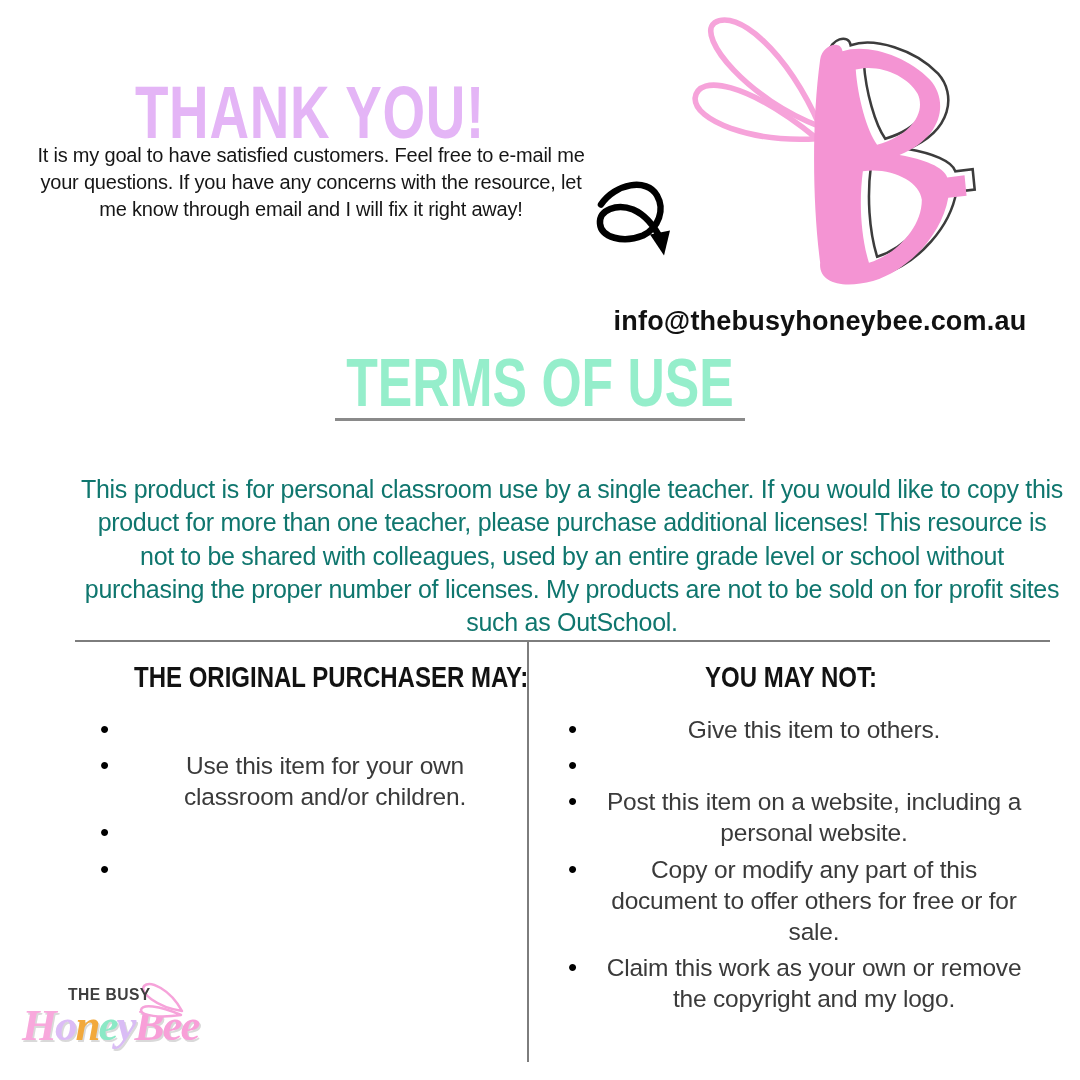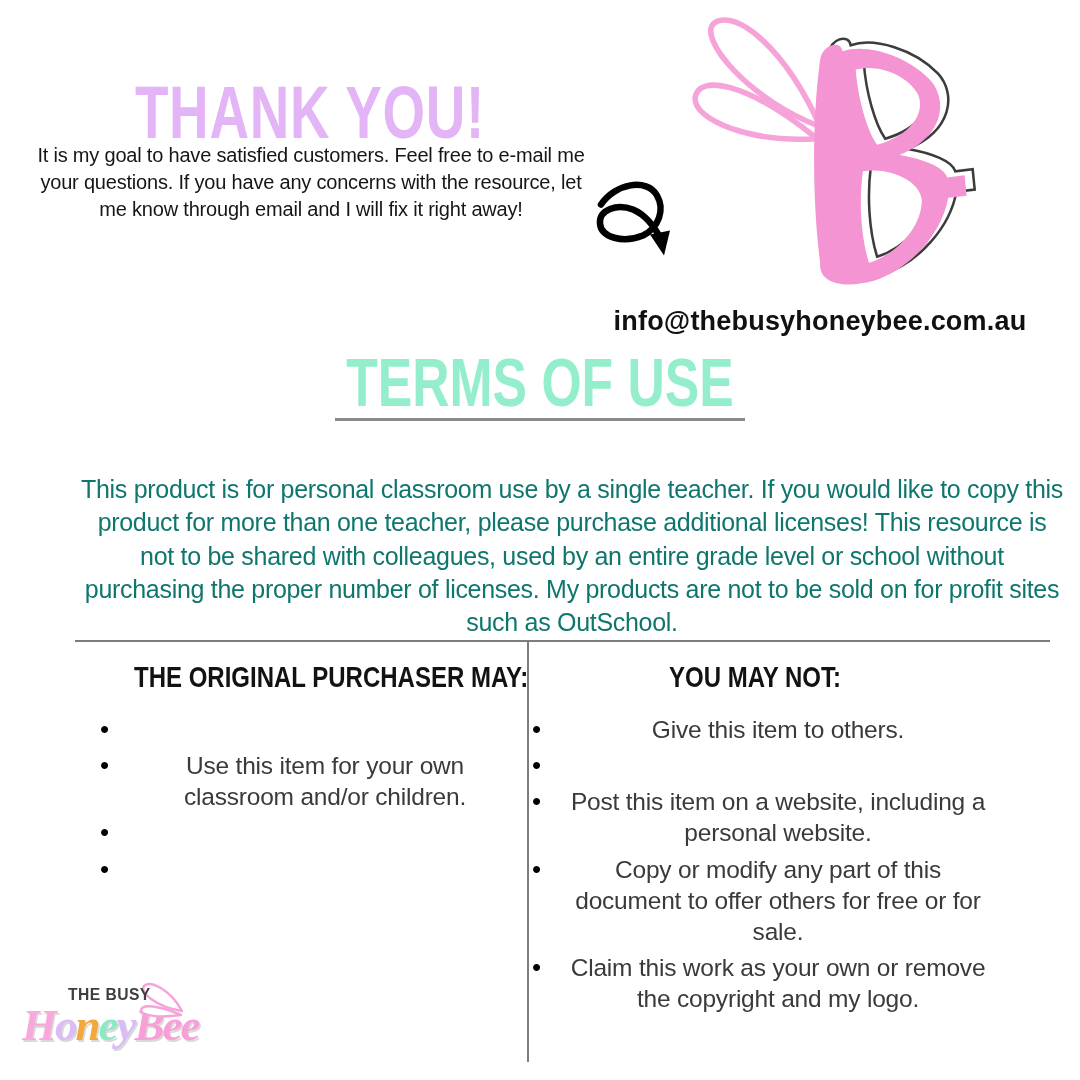--- a/index.html
+++ b/index.html
@@ -45,21 +45,21 @@
     font-size:25px;line-height:1.33;letter-spacing:-0.3px;color:#0f766e;margin-left:32px;
   }
 
   
   .hline{left:75px;top:640px;width:975px;height:2px;background:#7d7d7d;}
   .vline{left:527px;top:641px;width:2px;height:421px;background:#7d7d7d;}
 
   
   .col{top:660px;}
   .col-left{left:92px;width:420px;}
-  .col-right{left:524px;width:462px;}
+  .col-right{left:560px;width:462px;}
   .col h3{
     margin:0 0 20px 0;text-align:center;
     font-size:30px;font-weight:800;color:#121212;
     transform:scaleX(0.8);transform-origin:center;white-space:nowrap;
   }
   .col ul{list-style:none;margin:0;padding:0;}
   .col li{display:flex;align-items:flex-start;margin:0 0 5px 0;}
   .dot{width:38px;padding-left:8px;font-size:26px;line-height:1.2;color:#000;flex:none;}
   .btxt{flex:1;text-align:center;font-size:24.5px;line-height:1.27;color:#3a3a3a;letter-spacing:-0.2px;}
 

